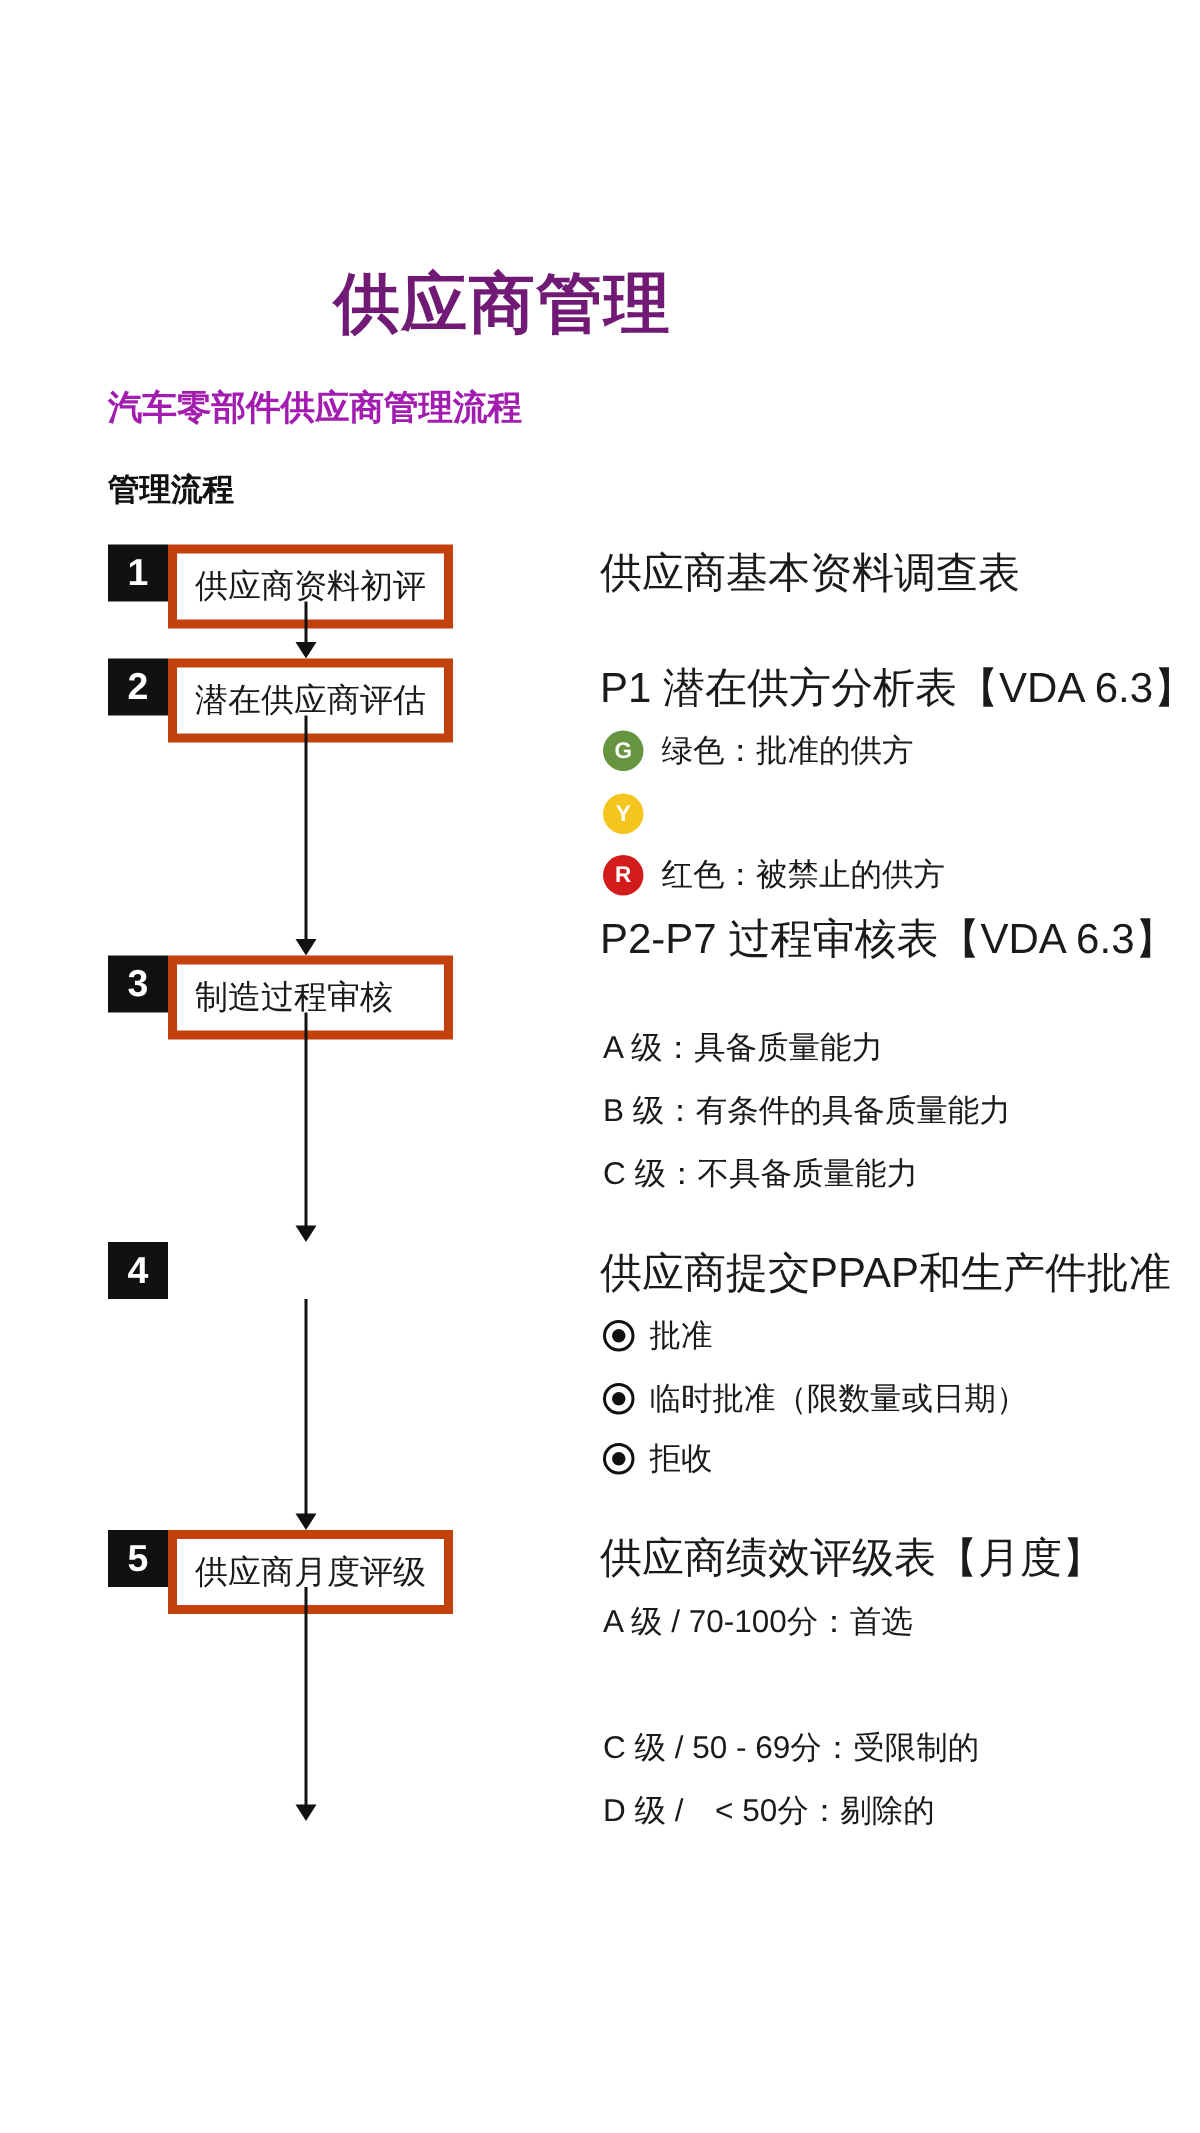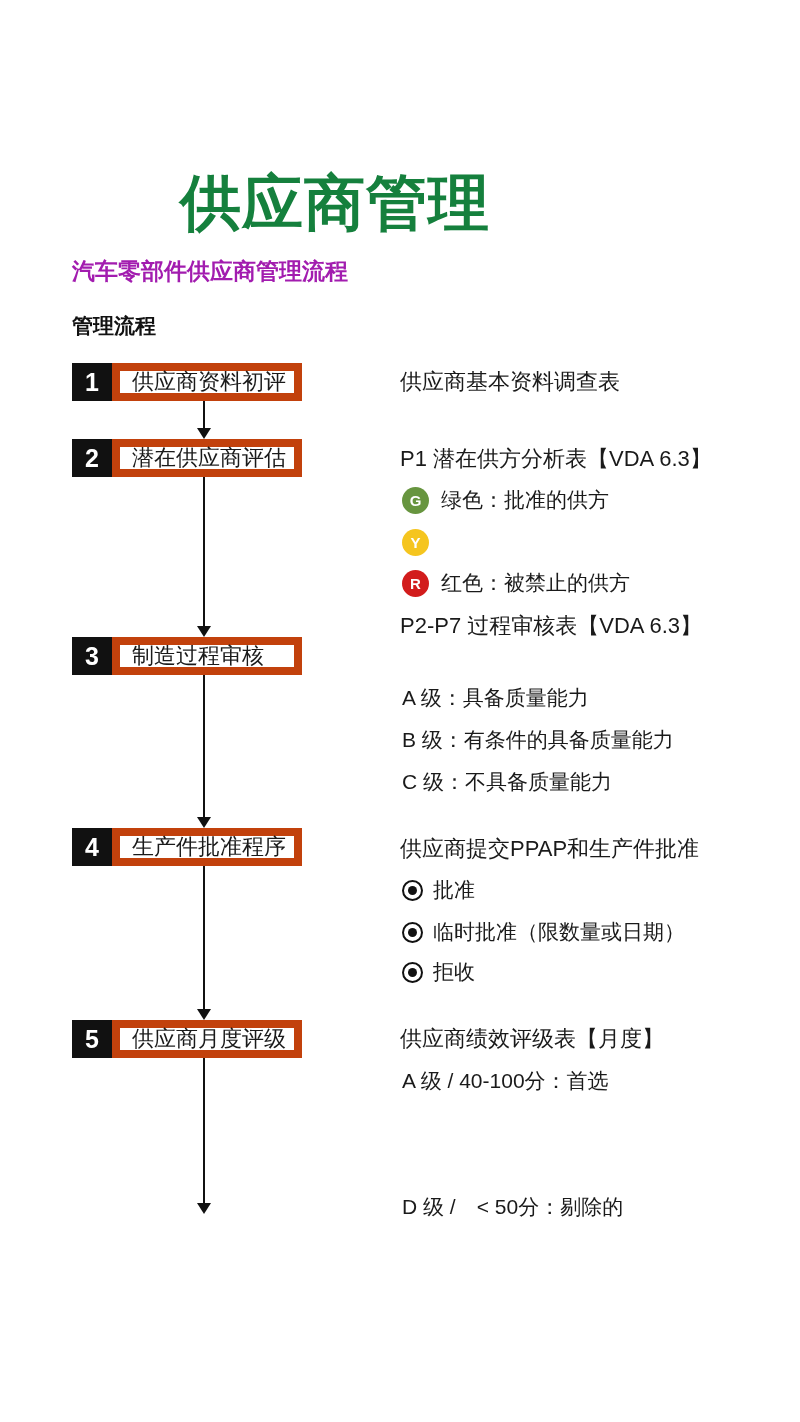--- a/index.html
+++ b/index.html
@@ -7,22 +7,22 @@
     position:relative;
     width:800px;height:1422px;
     background:#ffffff;
     font-family:"Liberation Sans","DejaVu Sans",sans-serif;
     color:#1a1a1a;
     overflow:hidden;
   }
   .title{
     position:absolute;top:172px;left:0;width:670px;
     margin:0;text-align:center;
-    font-size:61px;line-height:62px;font-weight:800;
-    color:#15803d;letter-spacing:1px;
+    font-size:44px;line-height:62px;font-weight:800;
+    color:#701a75;letter-spacing:1px;
   }
   .subtitle{
     position:absolute;top:256px;left:72px;
     font-size:23px;font-weight:700;color:#a21caf;
   }
   .col-header{
     position:absolute;top:312px;
     font-size:21px;font-weight:700;color:#111111;
   }
   .col-header.left{left:72px;}
@@ -33,22 +33,22 @@
     position:absolute;left:72px;width:230px;height:38px;
     display:flex;box-sizing:border-box;
   }
   .step-num{
     width:40px;height:38px;background:#111111;color:#ffffff;
     font-size:25px;font-weight:700;
     display:flex;align-items:center;justify-content:center;
     flex:0 0 40px;
   }
   .step-label{
-    flex:1;height:38px;box-sizing:border-box;
-    border:8px solid #c2410c;background:#ffffff;
+    flex:1;height:56px;box-sizing:border-box;
+    border:6px solid #c2410c;background:#ffffff;
     font-size:22px;color:#1a1a1a;
     display:flex;align-items:center;
     padding-left:12px;white-space:nowrap;
   }
 
   
   .arrow{position:absolute;left:196px;width:16px;}
   .arrow .line{
     position:absolute;left:7px;top:0;width:2px;
     height:calc(100% - 10px);background:#111111;
@@ -57,21 +57,21 @@
     position:absolute;left:1px;bottom:0;width:0;height:0;
     border-left:7px solid transparent;
     border-right:7px solid transparent;
     border-top:11px solid #111111;
   }
 
   
   .out-row{
     position:absolute;left:400px;height:28px;
     display:flex;align-items:center;
-    font-size:22px;color:#1a1a1a;white-space:pre;
+    font-size:28px;color:#1a1a1a;white-space:pre;
   }
   .detail-row{
     position:absolute;left:402px;height:28px;
     display:flex;align-items:center;
     font-size:21px;color:#1a1a1a;white-space:pre;
   }
   .badge{
     width:27px;height:27px;border-radius:50%;
     display:inline-flex;align-items:center;justify-content:center;
     color:#ffffff;font-size:15px;font-weight:700;
@@ -122,21 +122,20 @@
     <div class="step-num">3</div>
     <div class="step-label">制造过程审核</div>
   </div>
   <div class="arrow" style="top:675px;height:153px">
     <i class="line"></i>
     <i class="head"></i>
   </div>
 
   <div class="step-box" style="top:828px">
     <div class="step-num">4</div>
-    <div class="step-label">生产件批准程序</div>
   </div>
   <div class="arrow" style="top:866px;height:154px">
     <i class="line"></i>
     <i class="head"></i>
   </div>
 
   <div class="step-box" style="top:1020px">
     <div class="step-num">5</div>
     <div class="step-label">供应商月度评级</div>
   </div>
@@ -173,16 +172,17 @@
   <div class="detail-row" style="top:918px">
     <span class="radio"><i></i></span>
     <span>临时批准（限数量或日期）</span>
   </div>
   <div class="detail-row" style="top:958px">
     <span class="radio"><i></i></span>
     <span>拒收</span>
   </div>
 
   <div class="out-row" style="top:1025px">供应商绩效评级表【月度】</div>
-  <div class="detail-row" style="top:1067px">A 级 / 40-100分：首选</div>
+  <div class="detail-row" style="top:1067px">A 级 / 70-100分：首选</div>
+  <div class="detail-row" style="top:1151px">C 级 / 50 - 69分：受限制的</div>
   <div class="detail-row" style="top:1193px">D 级 /　&lt; 50分：剔除的</div>
 
 </div>
 
 </body></html>

